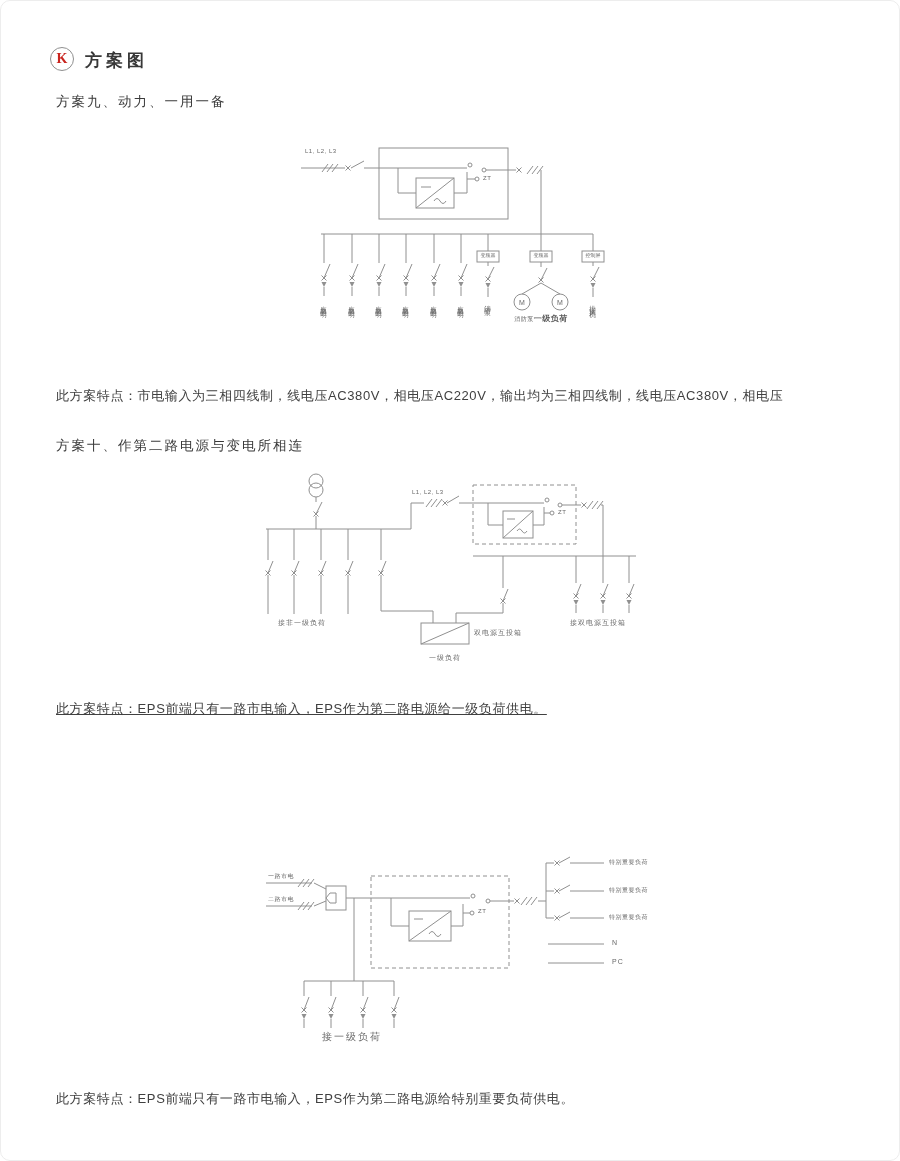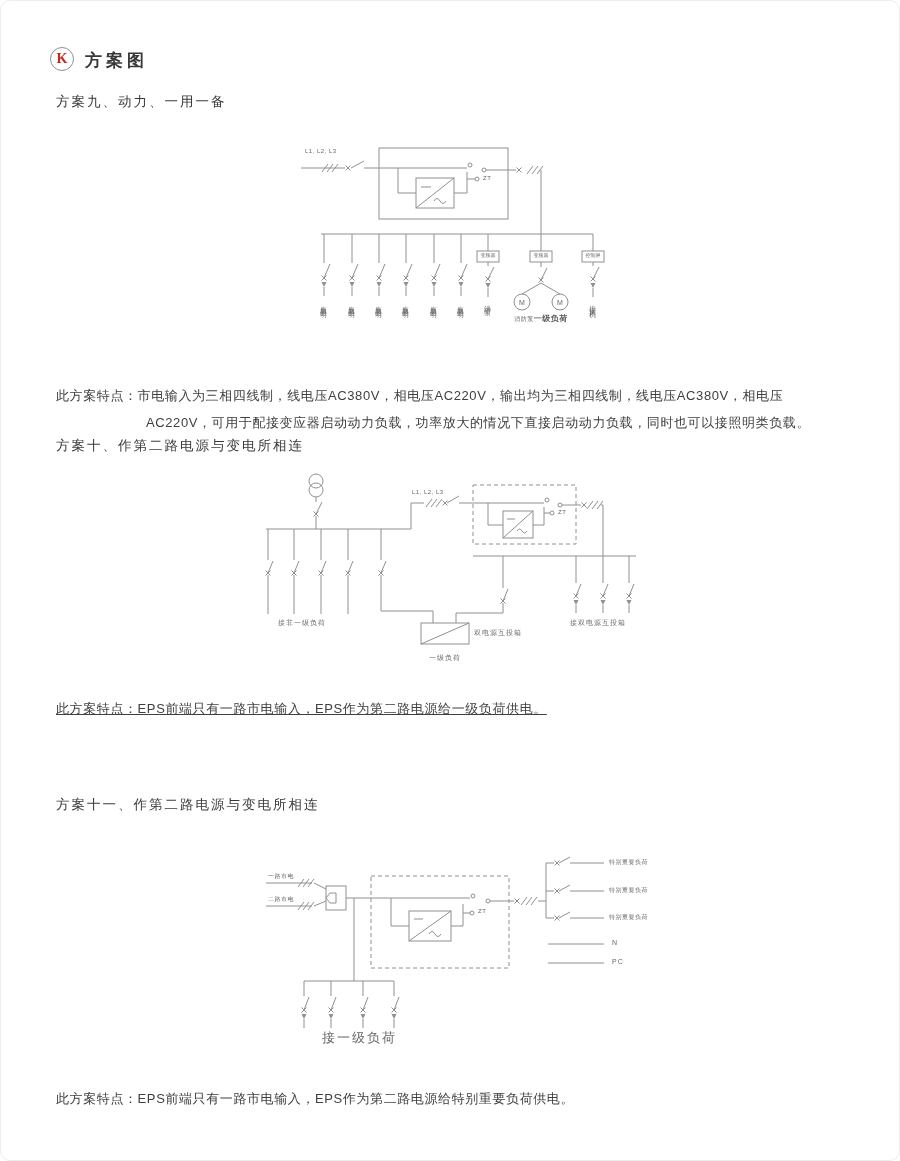--- a/index.html
+++ b/index.html
@@ -134,21 +134,20 @@
     <div class="dl vl" style="left:111px;top:161px;">应急照明</div>
     <div class="dl vl" style="left:139px;top:161px;">应急照明</div>
     <div class="dl vl" style="left:166px;top:161px;">应急照明</div>
     <div class="dl vl" style="left:193px;top:161px;">消防泵</div>
     <div class="dl f6 ctr mcap" style="left:203px;top:175px;width:94px;"><span>消防泵</span><b>一级负荷</b></div>
     <div class="dl vl" style="left:298px;top:161px;">排烟风机</div>
   </div>
 
   <div class="para" style="left:55px;top:381px;">
     <span>此方案特点：</span><span>市电输入为三相四线制，线电压AC380V，相电压AC220V，输出均为三相四线制，线电压AC380V，相电压</span>
-    <span class="indent">AC220V，可用于配接变应器启动动力负载，功率放大的情况下直接启动动力负载，同时也可以接照明类负载。</span>
   </div>
 
   <div class="sh" style="left:55px;top:436px;">方案十、作第二路电源与变电所相连</div>
 
   <div class="diag" style="left:255px;top:468px;width:400px;height:200px;">
     <svg class="dw" width="400" height="200" viewBox="0 0 400 200">
       <defs>
         <g id="xm2">
             <path d="M-2.5,-2.5 L2.5,2.5 M2.5,-2.5 L-2.5,2.5"></path>
           </g>
@@ -225,21 +224,20 @@
     <div class="dl f6" style="left:156px;top:20px;">L1, L2, L3</div>
     <div class="dl f6" style="left:302px;top:40px;">ZT</div>
     <div class="dl" style="left:22px;top:150px;">接非一级负荷</div>
     <div class="dl" style="left:218px;top:160px;">双电源互投箱</div>
     <div class="dl ctr" style="left:166px;top:185px;width:46px;">一级负荷</div>
     <div class="dl" style="left:314px;top:150px;">接双电源互投箱</div>
   </div>
 
   <div class="para" style="left:55px;top:694px;text-decoration:underline;">此方案特点：EPS前端只有一路市电输入，EPS作为第二路电源给一级负荷供电。</div>
 
-  <div class="sh" style="left:55px;top:795px;">方案十一、作第二路电源与变电所相连</div>
 
   <div class="diag" style="left:255px;top:843px;width:420px;height:205px;">
     <svg class="dw" width="420" height="205" viewBox="0 0 420 205">
       <defs>
         <g id="xm3">
             <path d="M-2.5,-2.5 L2.5,2.5 M2.5,-2.5 L-2.5,2.5"></path>
           </g>
         <g id="h3g">
             <path d="M0,4 L6,-4 M5,4 L11,-4 M10,4 L16,-4"></path>
           </g>
@@ -300,18 +298,18 @@
         <use href="#d3b" x="138" y="137"></use>
     </svg>
     <div class="dl f6" style="left:12px;top:29px;">一路市电</div>
     <div class="dl f6" style="left:12px;top:52px;">二路市电</div>
     <div class="dl f6" style="left:222px;top:64px;">ZT</div>
     <div class="dl f6" style="left:353px;top:15px;">特别重要负荷</div>
     <div class="dl f6" style="left:353px;top:43px;">特别重要负荷</div>
     <div class="dl f6" style="left:353px;top:70px;">特别重要负荷</div>
     <div class="dl" style="left:356px;top:95px;">N</div>
     <div class="dl" style="left:356px;top:114px;">PC</div>
-    <div class="dl" style="left:66px;top:187px;font-size:13px;letter-spacing:2px;text-align:right;">接一级负荷</div>
+    <div class="dl" style="left:66px;top:187px;font-size:10px;letter-spacing:2px;text-align:right;">接一级负荷</div>
   </div>
 
   <div class="para" style="left:55px;top:1084px;">此方案特点：EPS前端只有一路市电输入，EPS作为第二路电源给特别重要负荷供电。</div>
 
 </div>
 
 </body></html>

